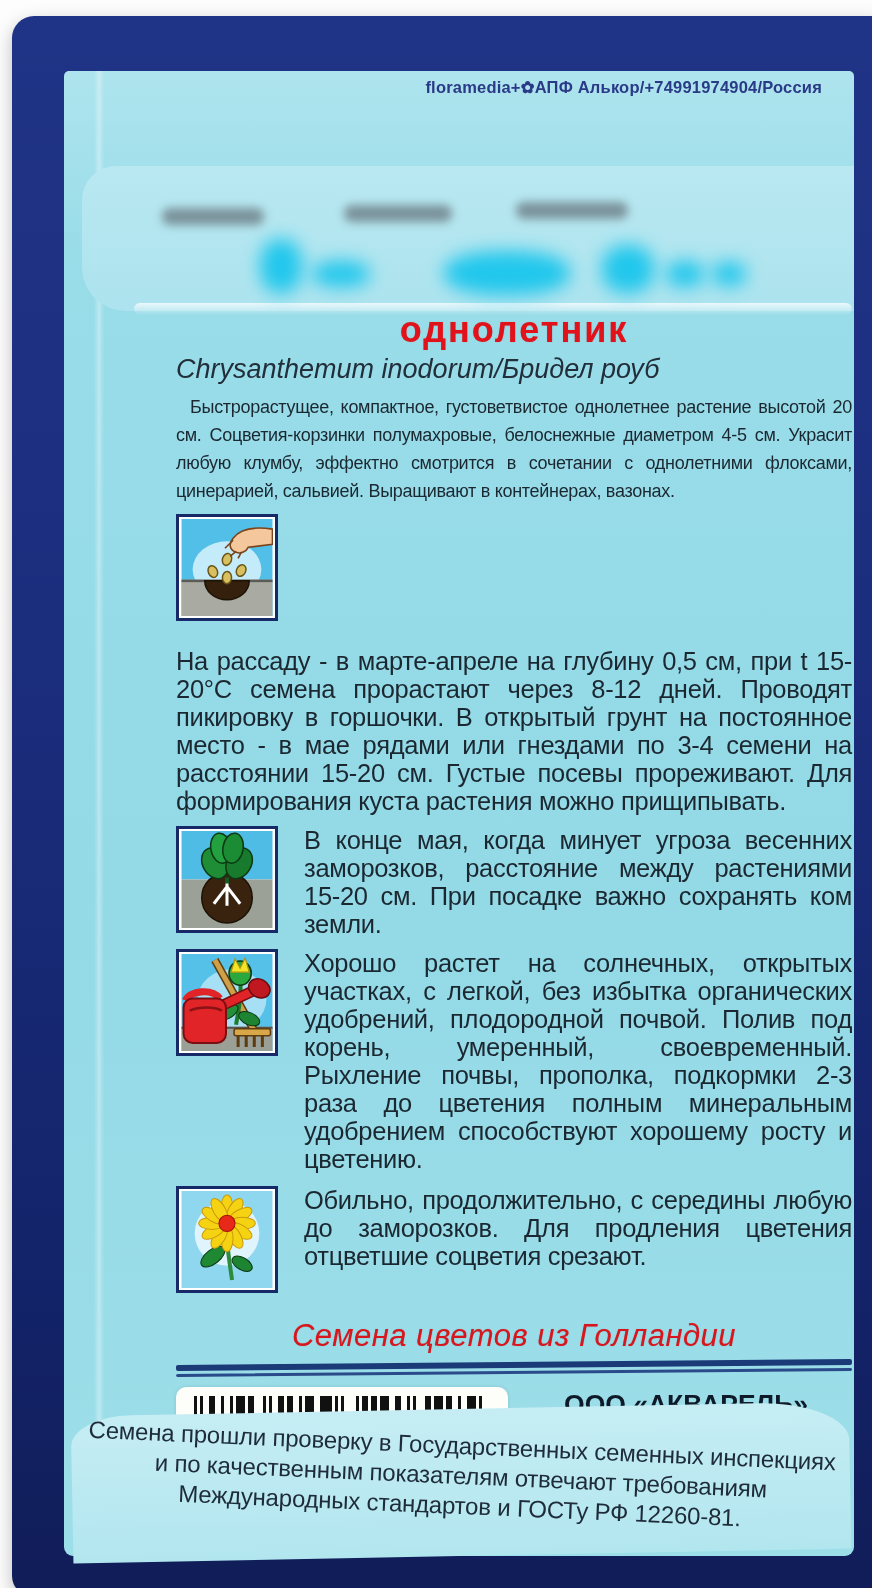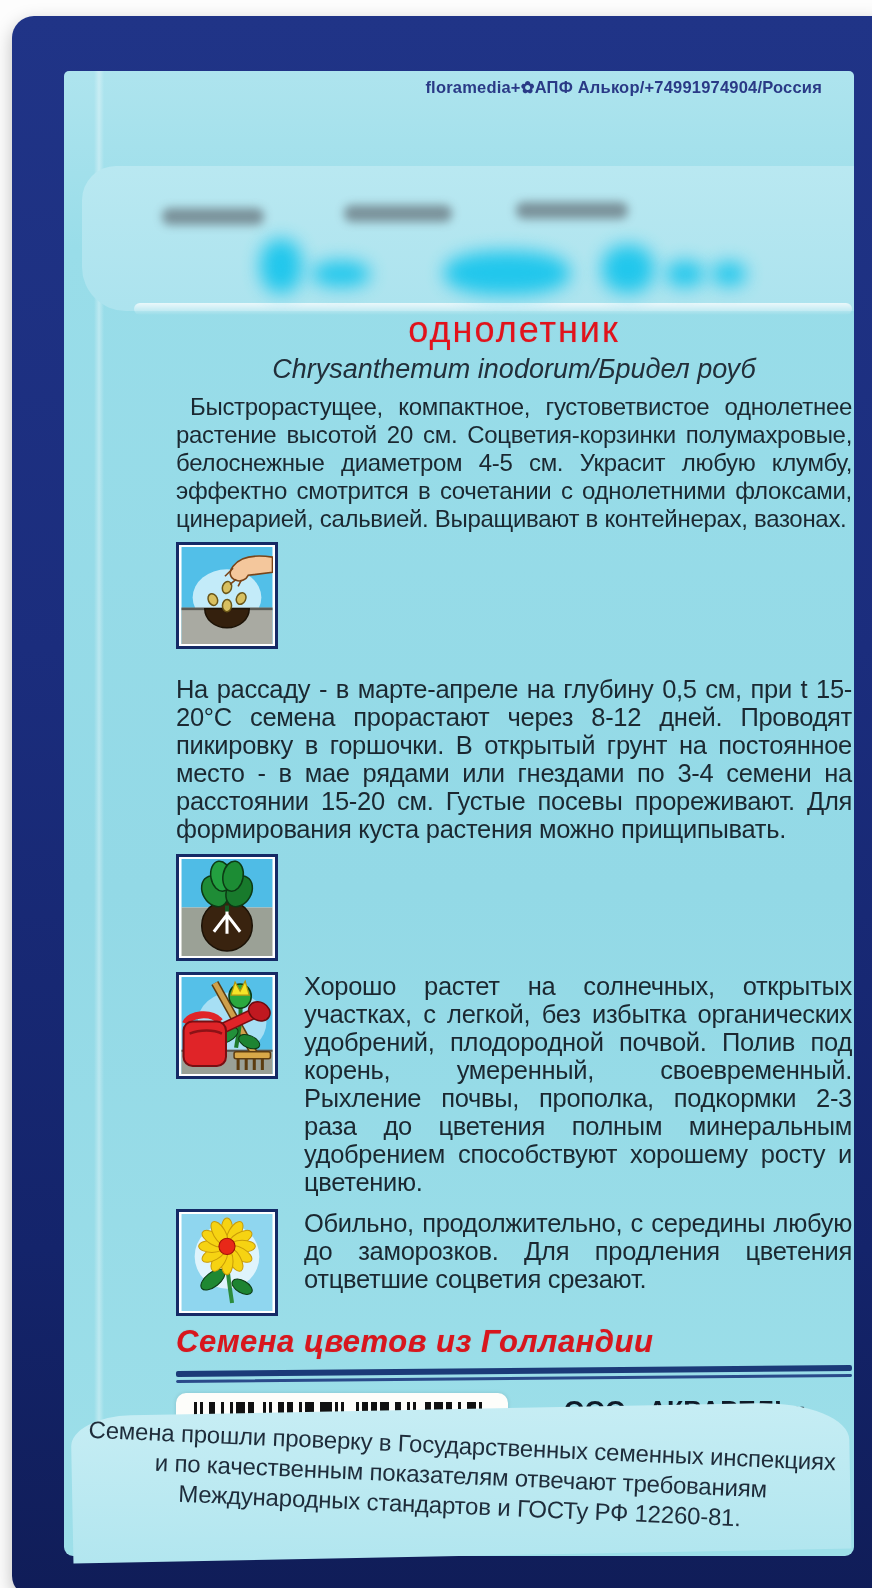--- a/index.html
+++ b/index.html
@@ -49,47 +49,47 @@
   .blur-stamp{position:absolute;background:#12c4ec;filter:blur(9px);border-radius:45%;opacity:.9;}
   .bs1{left:196px;top:168px;width:42px;height:54px;}
   .bs2{left:248px;top:190px;width:58px;height:26px;}
   .bs3{left:380px;top:180px;width:126px;height:44px;}
   .bs4{left:538px;top:174px;width:52px;height:48px;}
   .bs5{left:602px;top:190px;width:38px;height:26px;}
   .bs6{left:648px;top:191px;width:34px;height:24px;}
   
   .content{position:absolute;left:112px;top:238px;width:676px;color:#1b2831;}
   .category{
-    text-align:center;font-size:36px;font-weight:normal;color:#e2121b;
+    text-align:center;font-size:36px;font-weight:bold;color:#e2121b;
     letter-spacing:2px;text-shadow:0 0 1px rgba(160,0,0,.35);
   }
   .title-line{
     text-align:center;font-size:34px;color:#183b86;margin-top:6px;
     letter-spacing:-.5px;white-space:nowrap;
   }
   .title-bold{font-weight:bold;color:#143173;}
   .latin-line{
-    text-align:center;font-style:italic;font-size:27px;color:#222f3a;margin-top:3px;
+    font-style:italic;font-size:27px;color:#222f3a;margin-top:3px;
   }
   .description{
-    margin-top:8px;font-size:24px;line-height:28px;text-align:justify;
+    margin-top:8px;font-size:18px;line-height:28px;text-align:justify;
     text-indent:14px;letter-spacing:-.3px;
   }
   .care-row{display:flex;gap:26px;align-items:flex-start;}
   .r1{margin-top:9px;flex-direction:column;} .r2{margin-top:11px;} .r3{margin-top:11px;justify-content:center;} .r4{margin-top:13px;}
   .care-icon{
     flex:none;width:92px;height:97px;border:3px solid #152a66;background:#fff;
     padding:2px;box-sizing:content-box;
   }
   .care-icon svg{display:block;width:92px;height:97px;}
   .care-text{
     flex:1;font-size:25.5px;line-height:28px;text-align:justify;letter-spacing:-.3px;
   }
   .origin-line{
-    margin-top:8px;text-align:left;font-size:31px;font-weight:bold;font-style:italic;
+    margin-top:25px;text-align:center;font-size:31px;font-weight:normal;font-style:italic;
     color:#d8161d;letter-spacing:.5px;text-shadow:0 0 1px rgba(150,0,0,.3);
   }
   .rule-wrap{margin-top:8px;transform:rotate(-.5deg);}
   .rule-thick{height:6px;background:#1b3a78;border-radius:2px;}
   .rule-thin{height:2.5px;background:#2a4a8a;margin-top:3px;border-radius:2px;}
   
   .bottom-row{display:flex;gap:12px;margin-top:13px;}
   .barcode-panel{
     flex:none;width:332px;height:138px;background:#fdfdfa;border-radius:10px;
     padding:9px 8px 0 8px;box-sizing:border-box;box-shadow:0 0 4px rgba(0,0,0,.12);
@@ -177,20 +177,21 @@
             <path d="M45 50 v24 M45 55 l-13 17 M45 55 l13 17" stroke="#ffffff" stroke-width="3" fill="none"></path>
             <g stroke="#0c3a14" stroke-width="1.5">
               <ellipse cx="33" cy="32" rx="12" ry="16" transform="rotate(-30 33 32)" fill="#1f8c36"></ellipse>
               <ellipse cx="57" cy="32" rx="12" ry="16" transform="rotate(30 57 32)" fill="#187a2c"></ellipse>
               <ellipse cx="39" cy="17" rx="10" ry="15" transform="rotate(-10 39 17)" fill="#23a040"></ellipse>
               <ellipse cx="51" cy="17" rx="10" ry="15" transform="rotate(10 51 17)" fill="#1c8c34"></ellipse>
             </g>
             <path d="M45 46 v6" stroke="#145c22" stroke-width="4"></path>
           </svg>
         </div>
+        <div class="care-text">В конце мая, когда минует угроза весенних заморозков, расстояние между растениями 15-20 см. При посадке важно сохранять ком земли.</div>
       </div>
 
       <div class="care-row r3">
         <div class="care-icon">
           <svg viewBox="0 0 90 96">
             <rect width="90" height="96" fill="#55c0e8"></rect>
             <ellipse cx="50" cy="45" rx="34" ry="30" fill="#ddf4fc" opacity=".6"></ellipse>
             <rect y="72" width="90" height="24" fill="#9aa096"></rect>
             <rect y="72" width="90" height="2" fill="#55554e"></rect>
             <line x1="33" y1="6" x2="72" y2="76" stroke="#5c3c10" stroke-width="8"></line>

